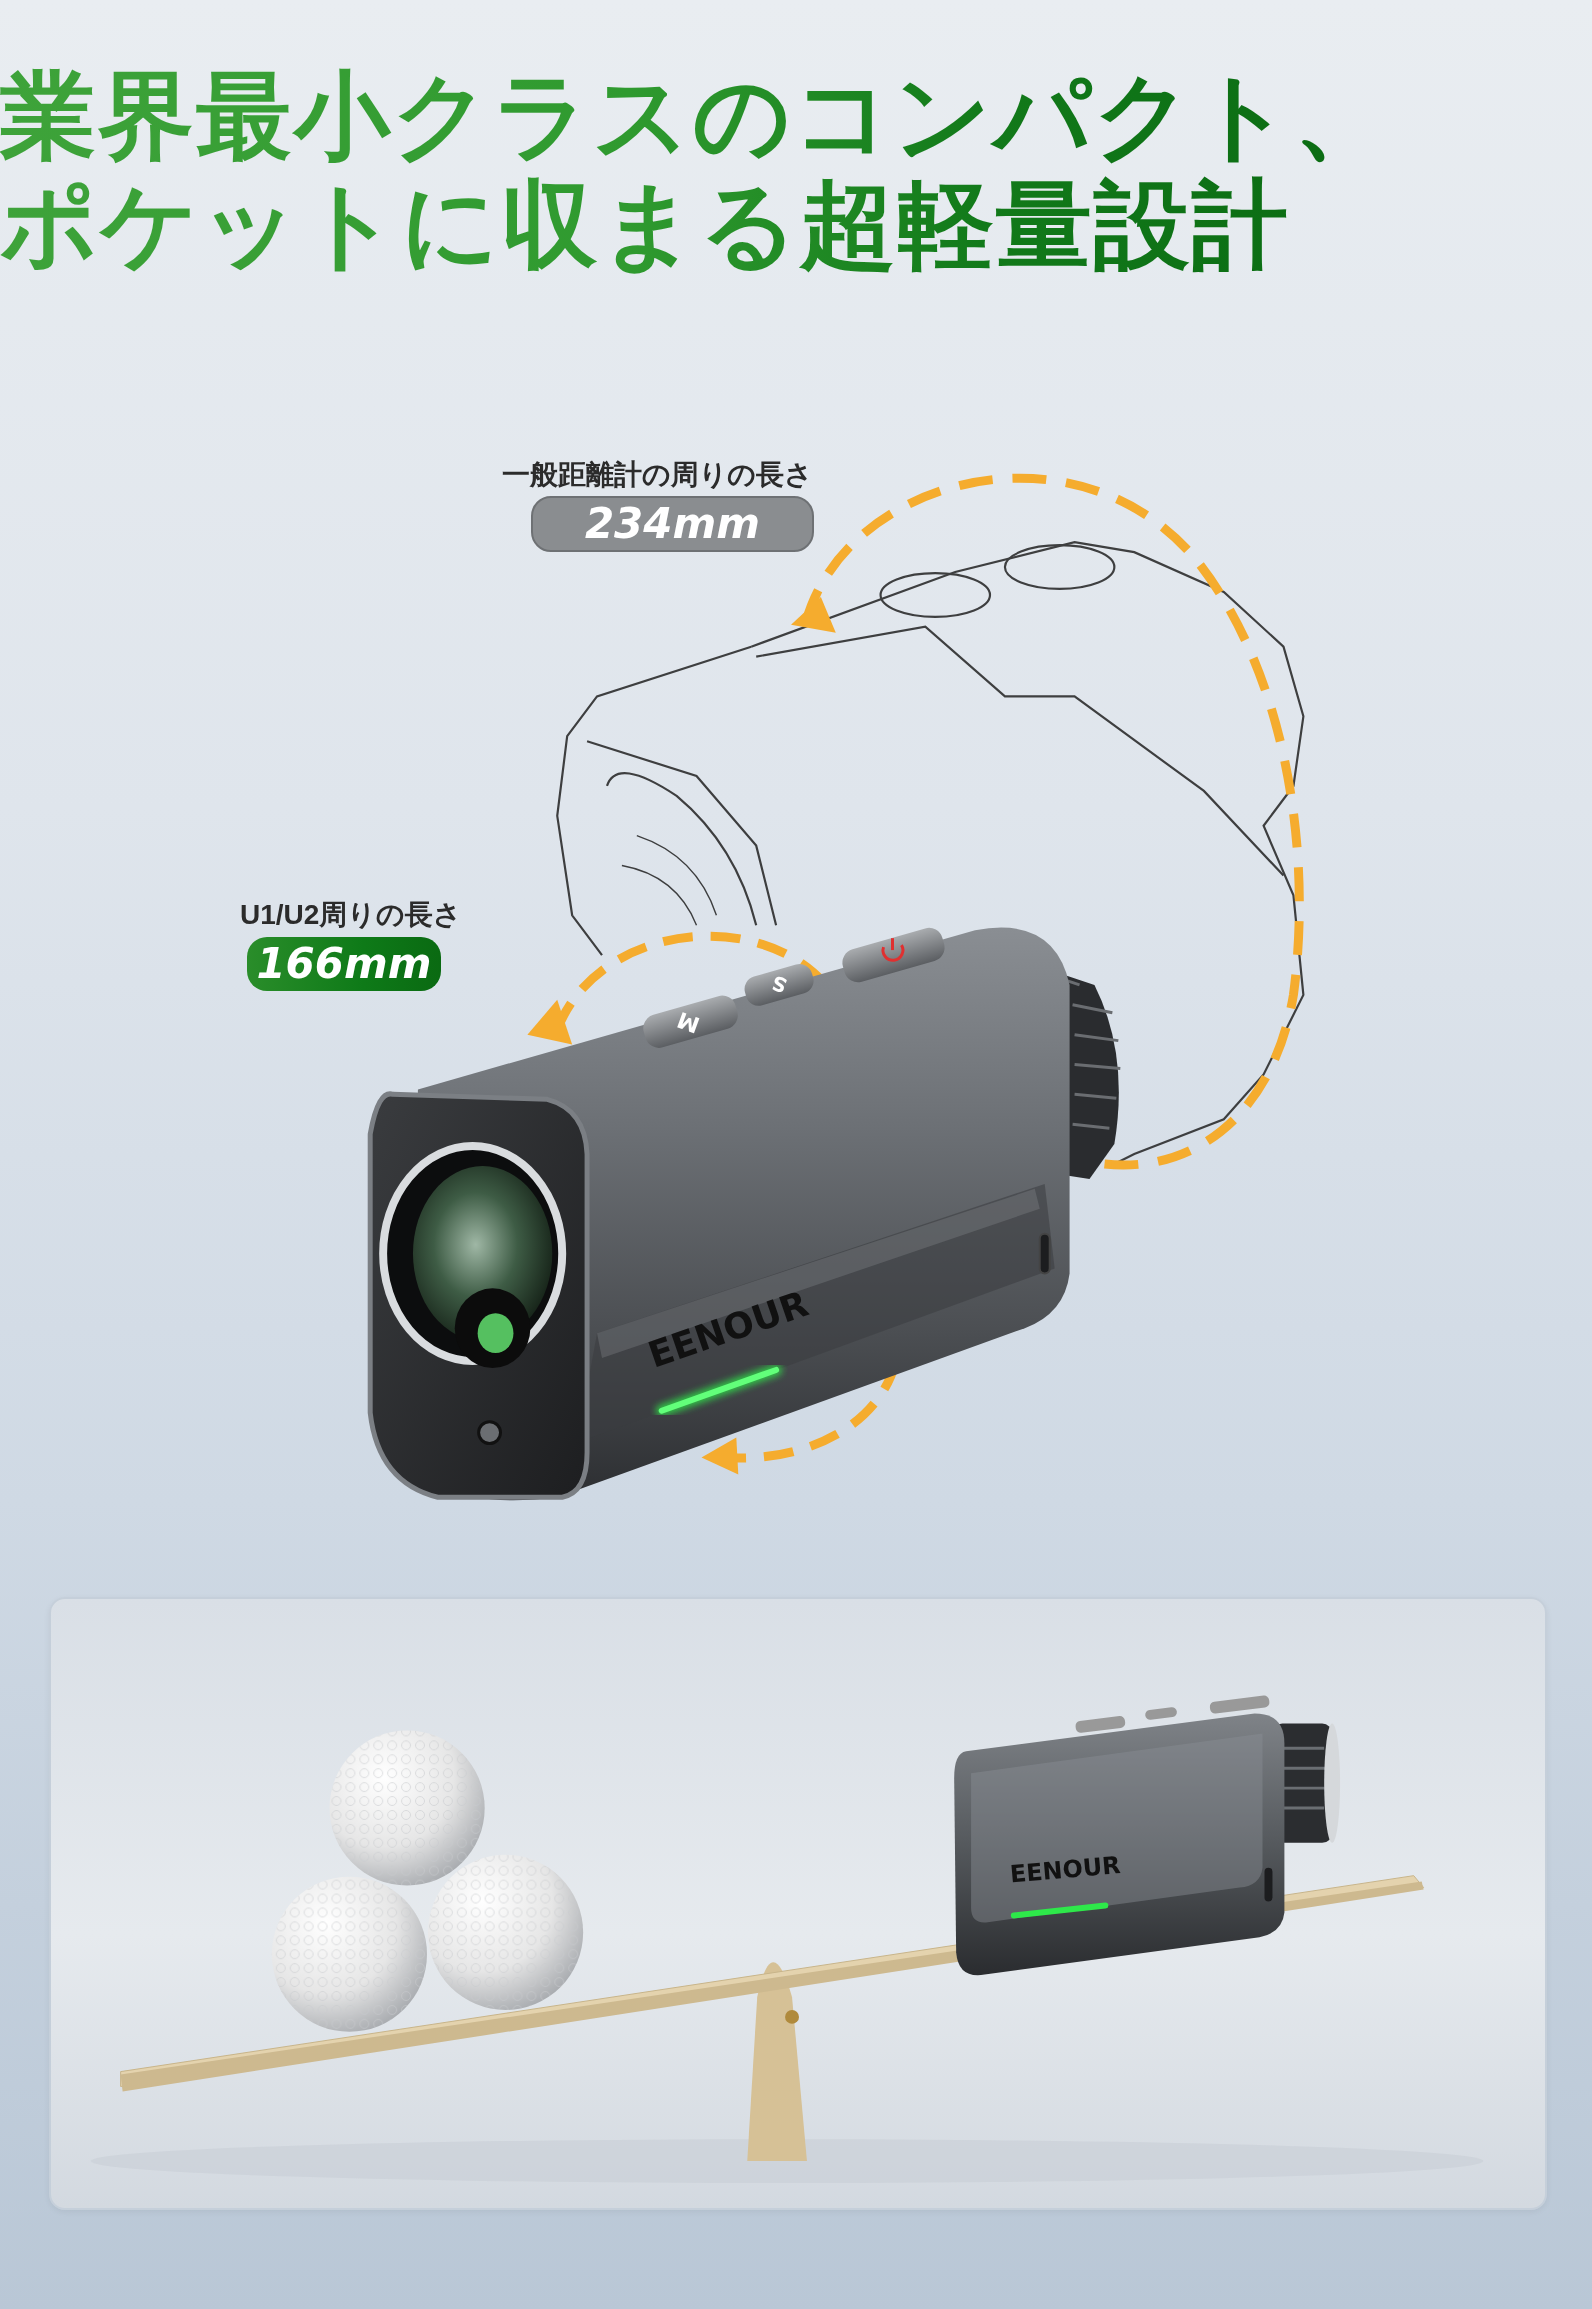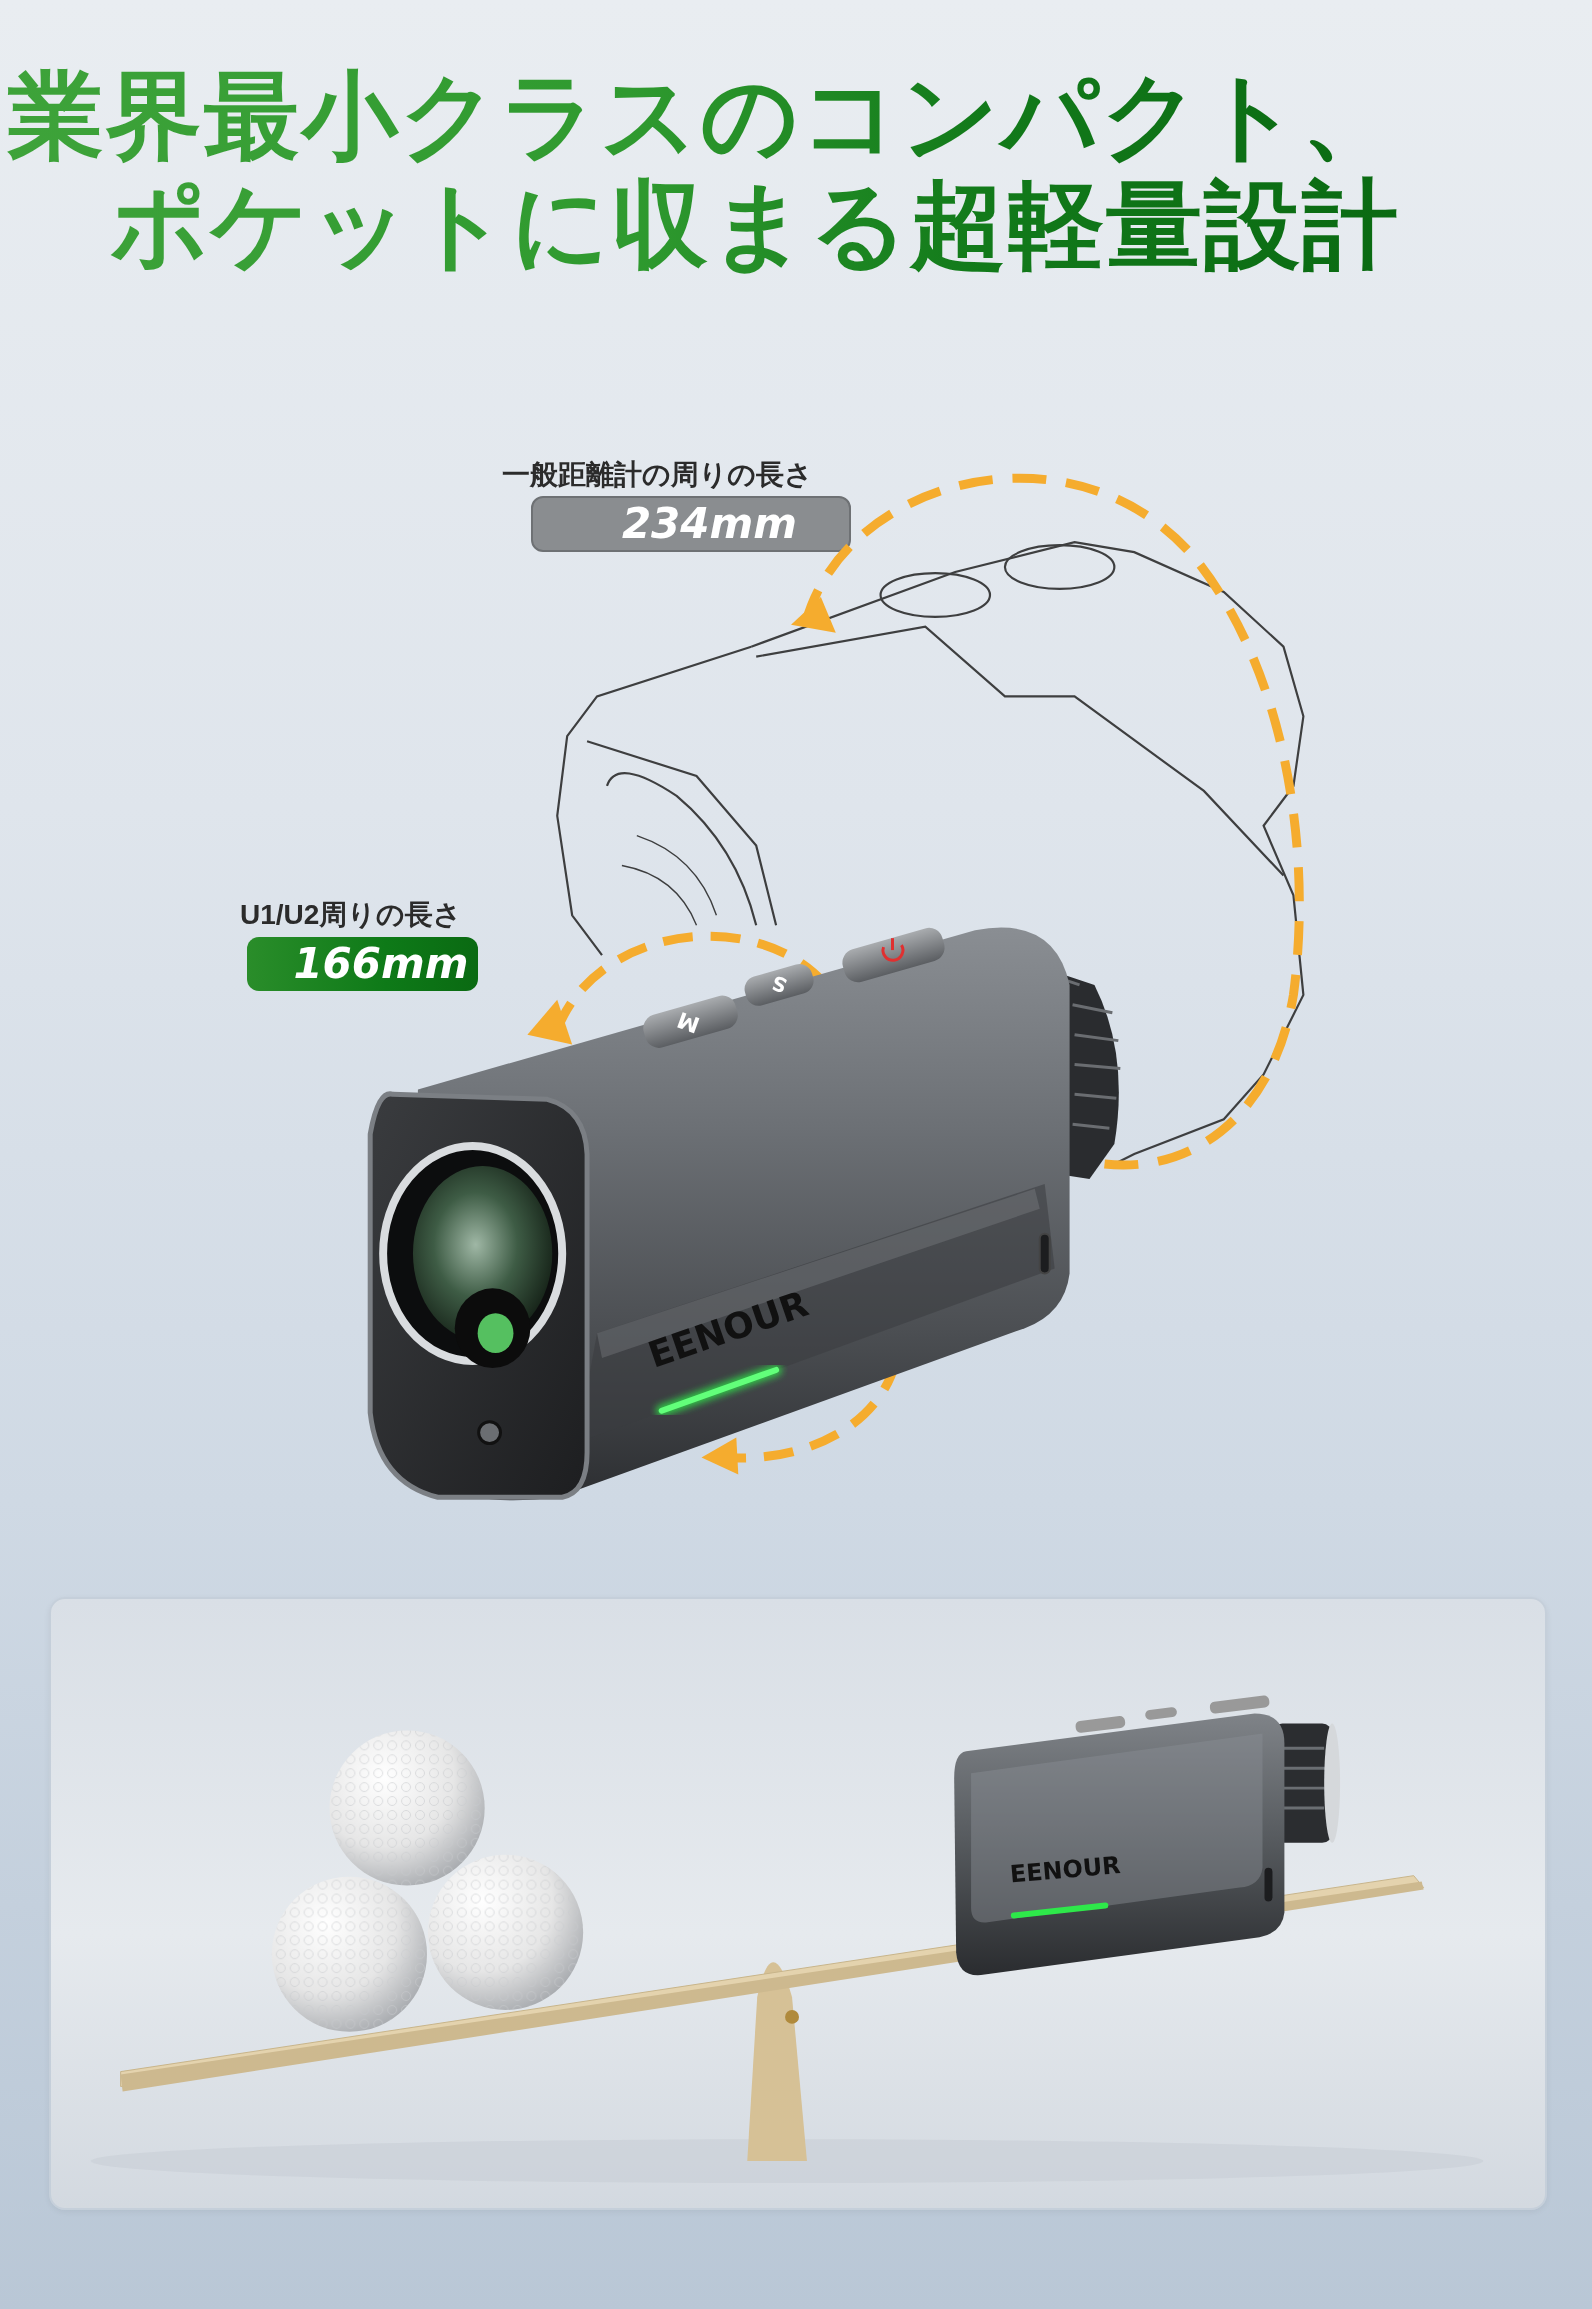--- a/index.html
+++ b/index.html
@@ -1,29 +1,29 @@
 <!DOCTYPE html>
 <html><head>
 <meta charset="utf-8">
 <style>
   html,body{margin:0;padding:0;}
   body{width:1592px;height:2309px;overflow:hidden;
     background:linear-gradient(180deg,#e9edf1 0%,#dfe5ec 35%,#cfd9e4 65%,#b9c7d6 100%);
     font-family:"DejaVu Sans","Liberation Sans",sans-serif;position:relative;}
-  .headline{position:absolute;left:0;top:62px;width:1400px;text-align:right;
+  .headline{position:absolute;left:0;top:62px;width:1400px;text-align:left;
     font-family:"DejaVu Sans",sans-serif;font-weight:bold;font-size:96px;line-height:109px;letter-spacing:2px;
     background:linear-gradient(90deg,#3ea33a 0%,#2f9a2f 45%,#127a1a 70%,#0a6a12 100%);
     -webkit-background-clip:text;background-clip:text;color:transparent;}
   .headline span{display:block;}
   .subtitle{position:absolute;left:60px;top:299px;width:1473px;text-align:center;
     font-size:38px;line-height:52px;color:#2a2a2a;font-family:"DejaVu Sans",sans-serif;}
   .subtitle span{display:block;}
   .label-cap{position:absolute;font-weight:bold;color:#2b2b2b;font-size:28px;font-family:Liberation Sans, sans-serif;}
-  .pill{position:absolute;border-radius:12px;color:#fff;font-style:italic;font-weight:bold;
-    font-family:"DejaVu Sans",sans-serif;text-align:center;padding-left:37px;}
+  .pill{position:absolute;border-radius:20px;color:#fff;font-style:italic;font-weight:bold;
+    font-family:"DejaVu Sans",sans-serif;text-align:center;}
   .pill.gray{background:#8a8d90;border:2px solid #6e7174;}
   .pill.green{background:linear-gradient(90deg,#2a8d2a,#0e7a18 60%,#0a6a12);}
   .scene{position:absolute;left:0;top:0;width:1592px;height:1552px;}
   .panel{position:absolute;left:49px;top:1597px;width:1494px;height:609px;border-radius:16px;overflow:hidden;
     background:linear-gradient(180deg,#d9dfe6 0%,#e6eaee 55%,#d3d9e0 100%);
     border:2px solid #c5cfda;box-shadow:0 2px 6px rgba(0,0,0,.06);}
 </style>
 </head>
 <body>
 

